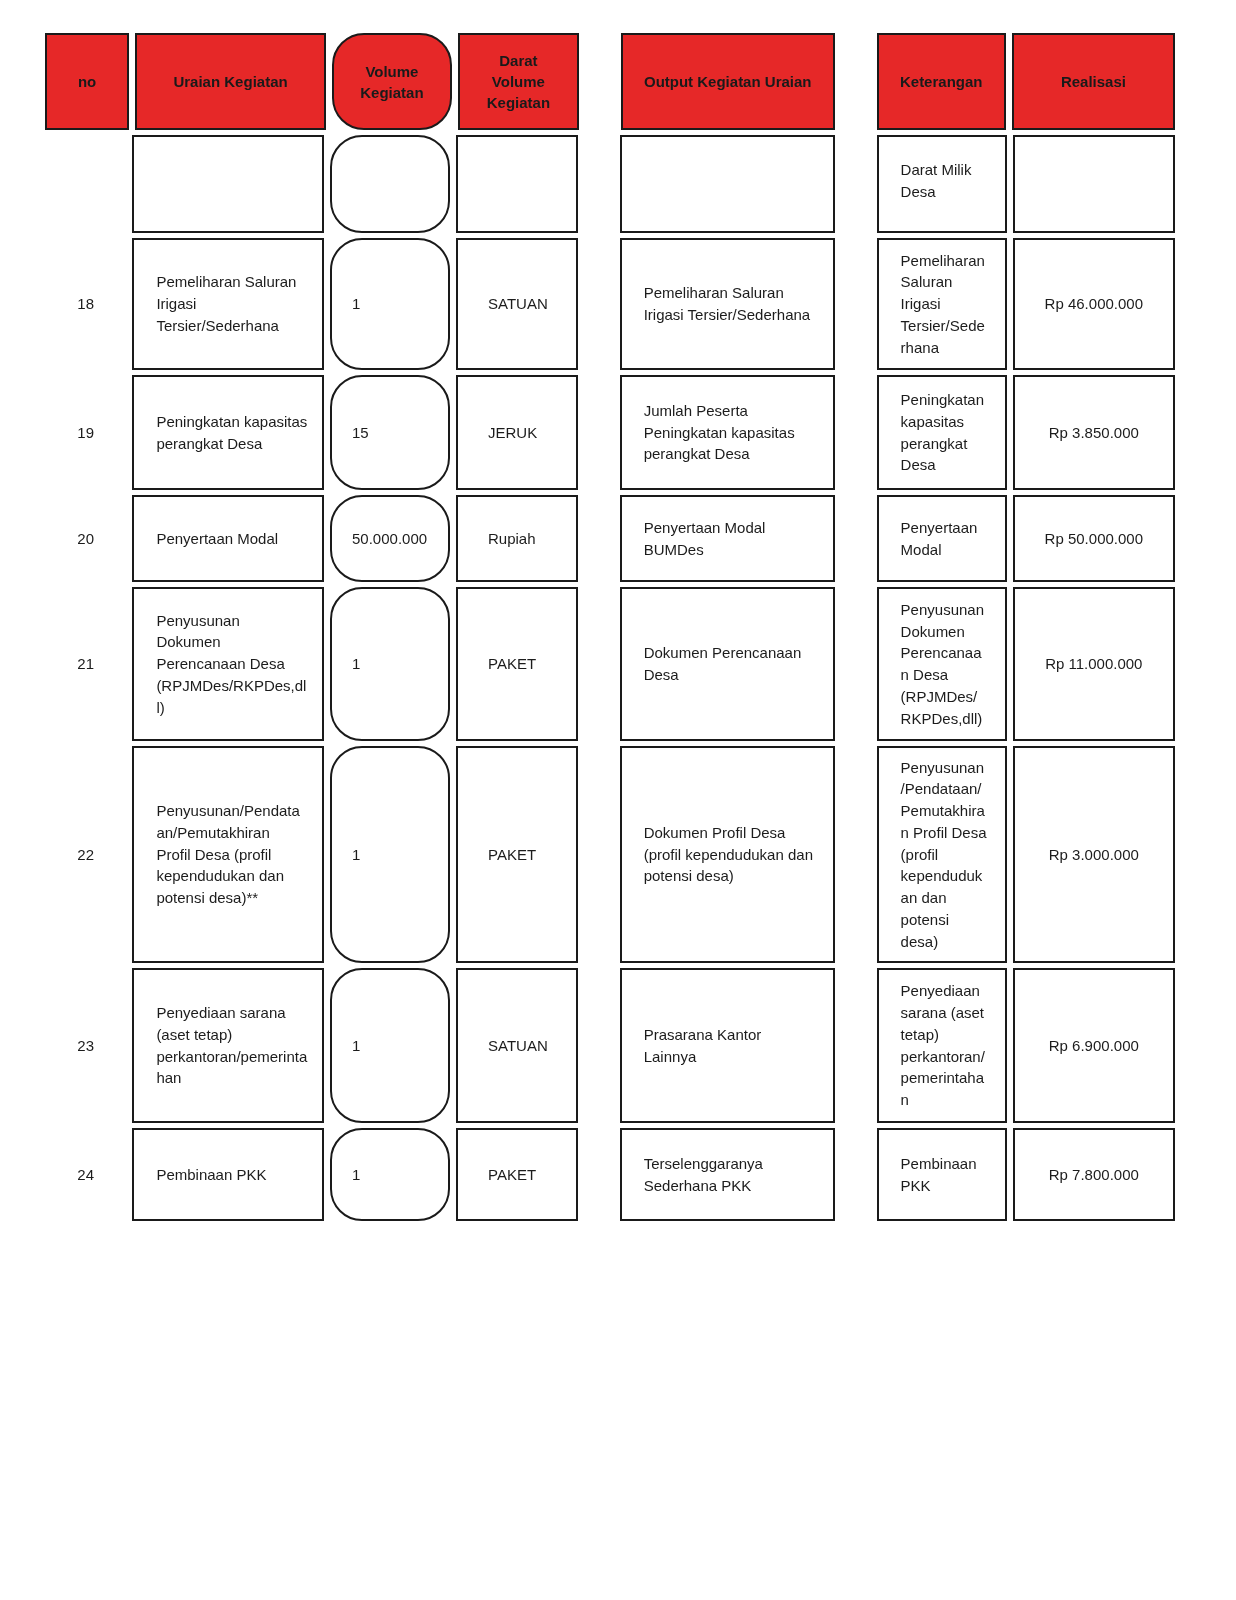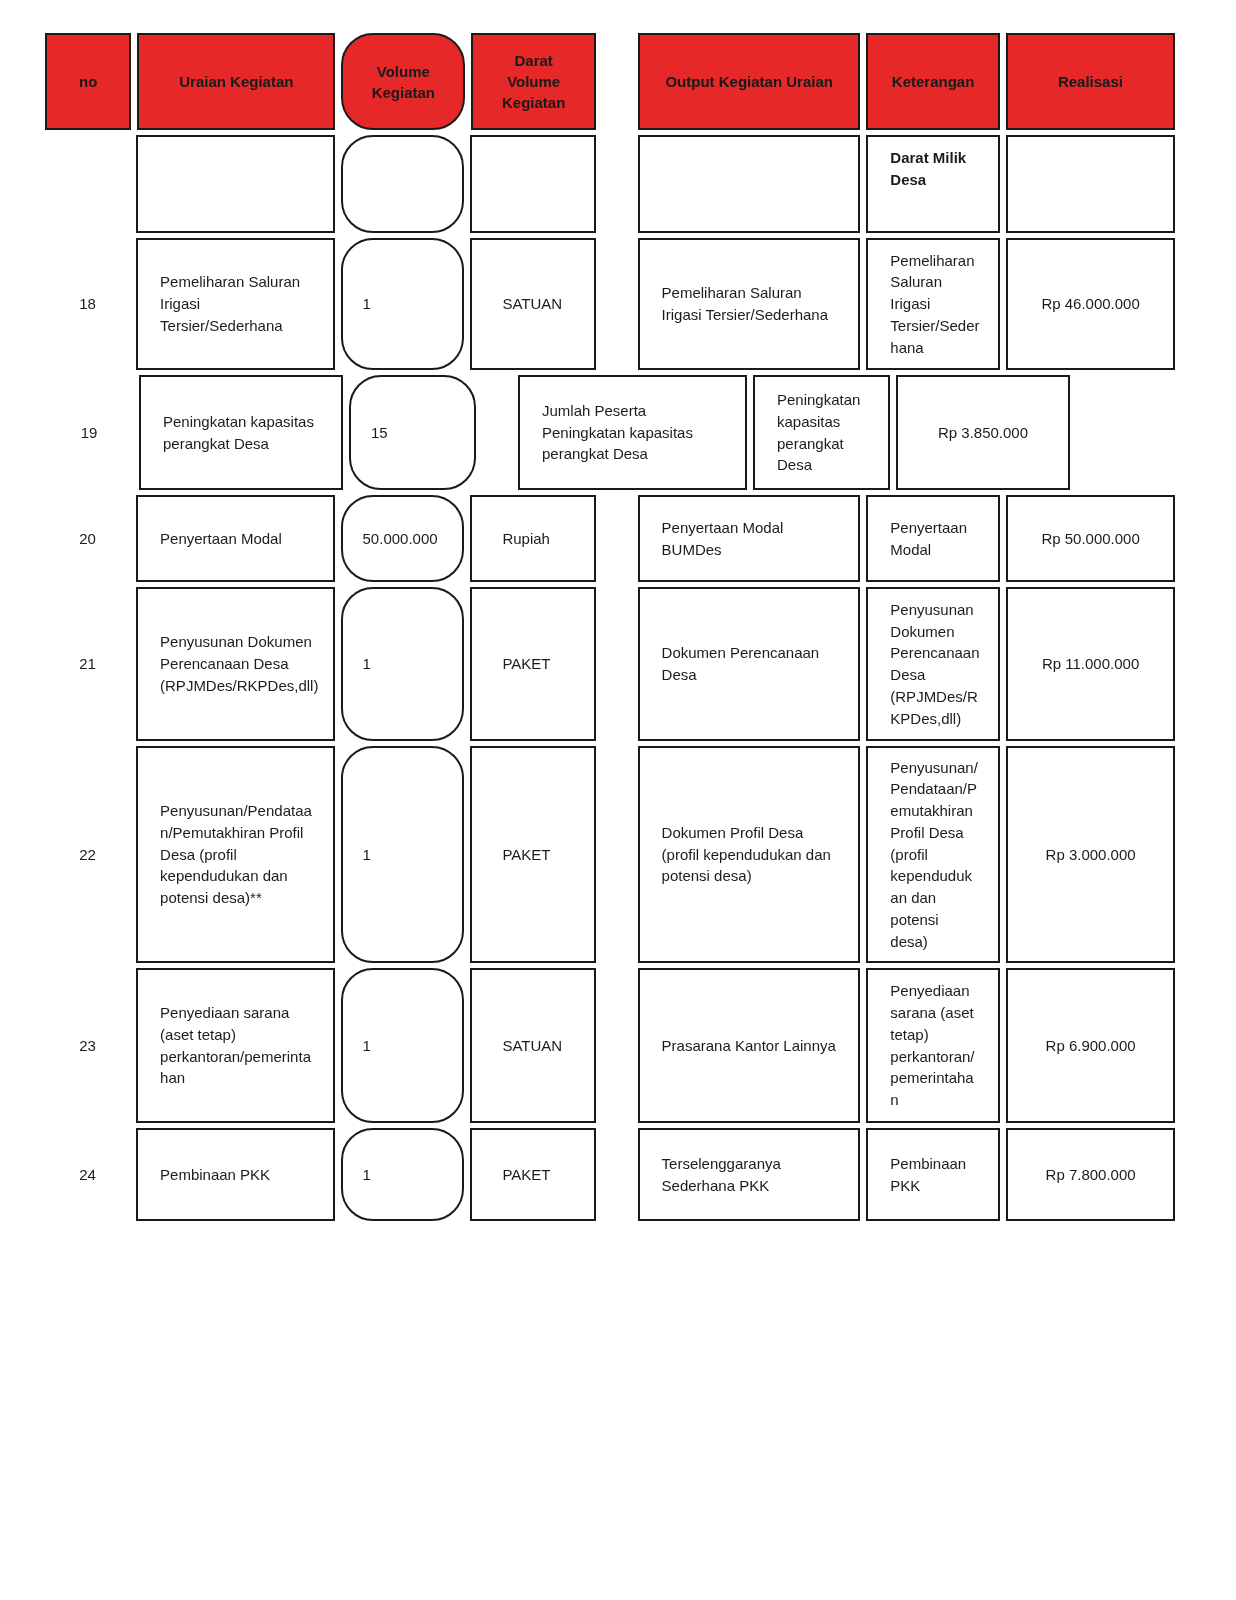--- a/index.html
+++ b/index.html
@@ -13,40 +13,40 @@
     box-sizing:border-box;display:flex;align-items:center;
     font-size:15px;line-height:1.45;border:2px solid #1a1a1a;background:#ffffff;
     overflow:hidden;
   }
   
   .c0{width:88px;border:none;background:transparent;justify-content:center;}
   .c1{width:204px;padding:6px 14px 6px 22px;overflow-wrap:anywhere;}
   .c2{width:127px;padding:6px 10px 6px 20px;border-radius:32px;}
   .c3{width:128px;padding:6px 10px 6px 30px;}
   .c4{width:229px;padding:6px 16px 6px 22px;overflow-wrap:anywhere;margin-left:36px;}
-  .c5{width:137px;padding:6px 18px 6px 22px;overflow-wrap:anywhere;}
+  .c5{width:137px;padding:6px 18px 6px 22px;overflow-wrap:anywhere;margin-left:36px;}
   .c6{width:174px;justify-content:center;text-align:center;padding:6px 8px;}
   
   .hrow{height:97px;}
   .hrow .cell{
     background:#e62828;border:2px solid #1a1a1a;font-weight:bold;
     justify-content:center;text-align:center;padding:4px 18px;line-height:1.4;
     color:#1a1a1a;overflow-wrap:normal;word-break:normal;
   }
   
   .r0{min-height:98px;}
   .r1{min-height:132px;}
   .r2{min-height:115px;}
   .r3{min-height:87px;}
   .r4{min-height:154px;}
   .r5{min-height:217px;}
   .r6{min-height:155px;}
   .r7{min-height:93px;}
   
-  .vtop .cell{align-items:flex-start;padding-top:10px;font-weight:bold;}
+  .vtop .cell{align-items:flex-start;padding-top:22px;}
 </style>
 </head>
 <body>
 
 <div class="doc-table">
 
   <div class="trow hrow">
     <div class="cell c0">no</div>
     <div class="cell c1">Uraian Kegiatan</div>
     <div class="cell c2">Volume Kegiatan</div>
@@ -73,20 +73,21 @@
     <div class="cell c3">SATUAN</div>
     <div class="cell c4">Pemeliharan Saluran Irigasi Tersier/Sederhana</div>
     <div class="cell c5">Pemeliharan Saluran Irigasi Tersier/Sederhana</div>
     <div class="cell c6">Rp 46.000.000</div>
   </div>
 
   <div class="trow r2">
     <div class="cell c0">19</div>
     <div class="cell c1">Peningkatan kapasitas perangkat Desa</div>
     <div class="cell c2">15</div>
+    <div class="cell c3">JERUK</div>
     <div class="cell c4">Jumlah Peserta Peningkatan kapasitas perangkat Desa</div>
     <div class="cell c5">Peningkatan kapasitas perangkat Desa</div>
     <div class="cell c6">Rp 3.850.000</div>
   </div>
 
   <div class="trow r3">
     <div class="cell c0">20</div>
     <div class="cell c1">Penyertaan Modal</div>
     <div class="cell c2">50.000.000</div>
     <div class="cell c3">Rupiah</div>

